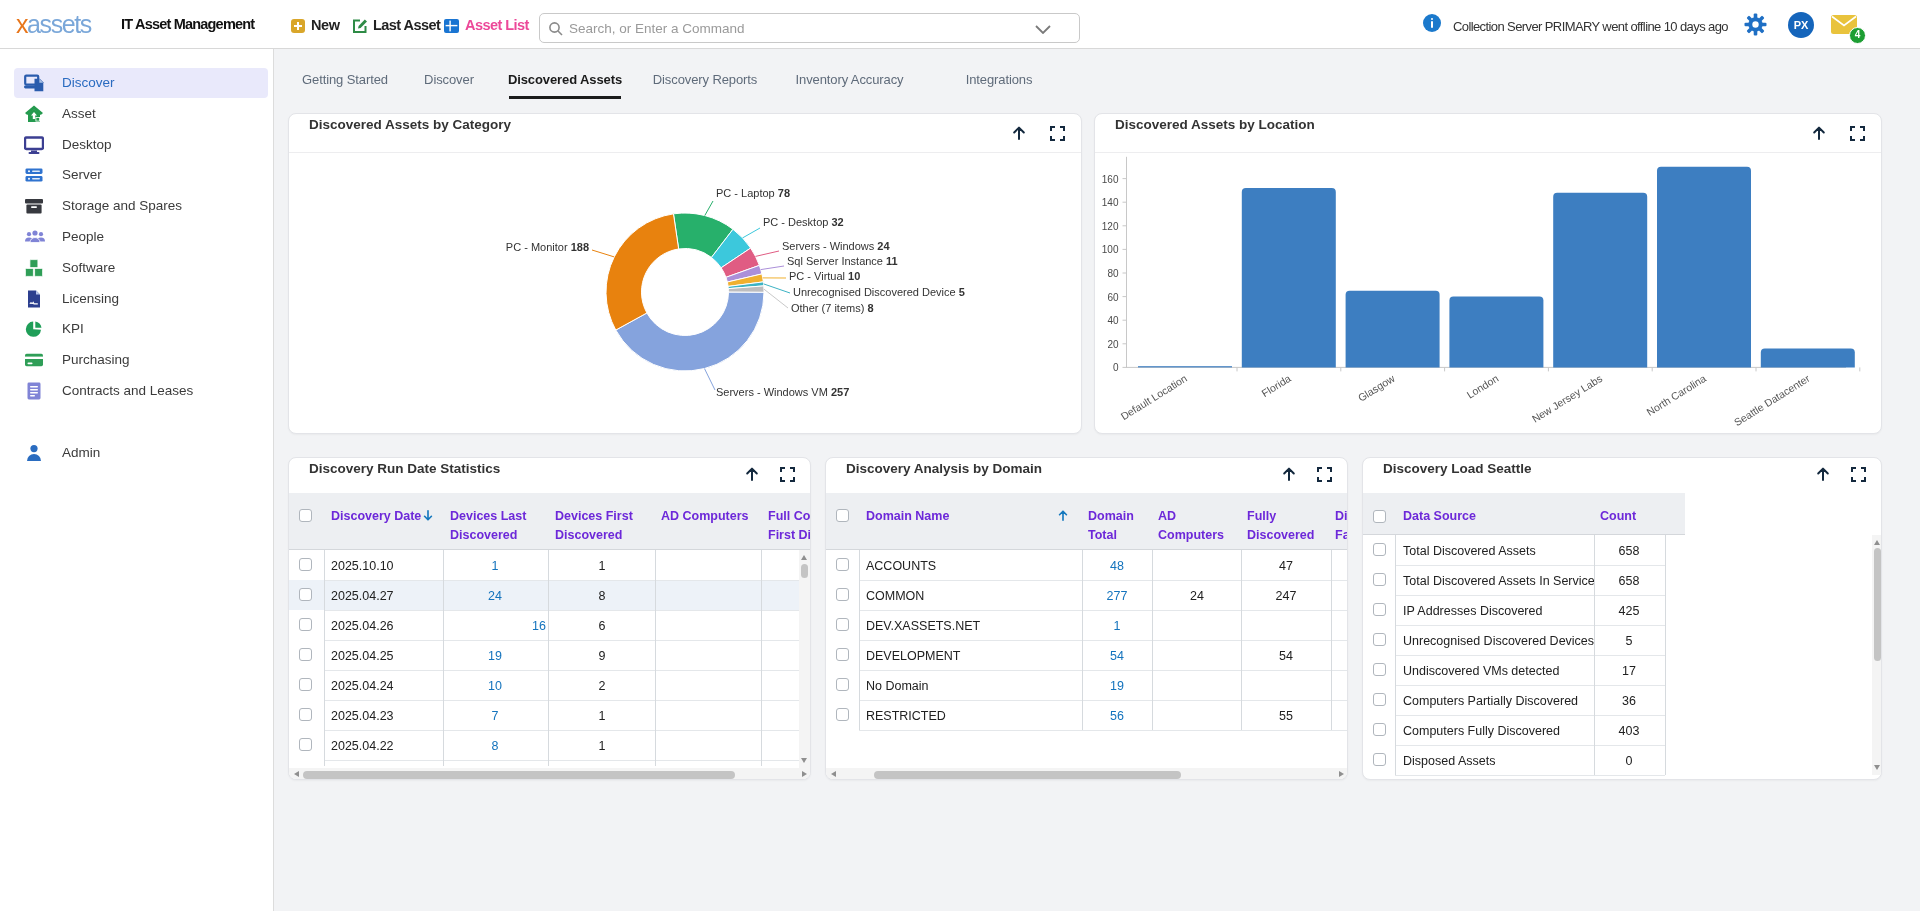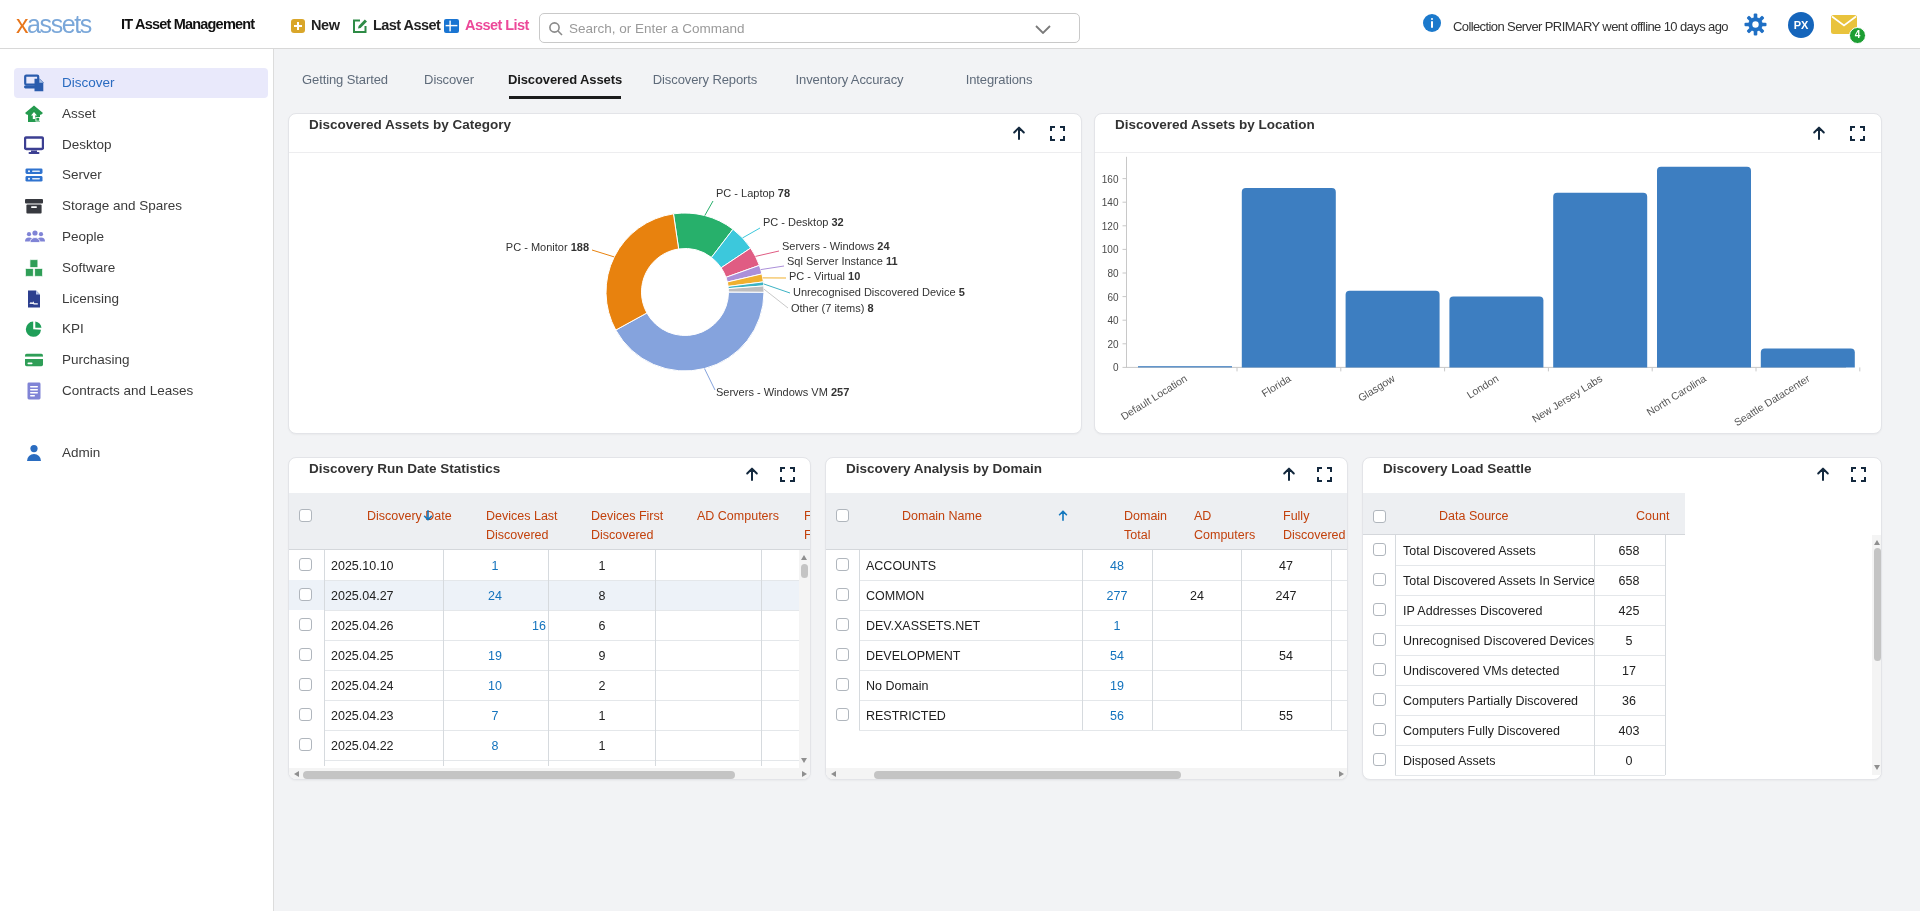--- a/index.html
+++ b/index.html
@@ -11,21 +11,21 @@
 .navitem .ic { position:absolute; left:10px; top:5px; width:22px; height:20px; }
 .navitem .tx { position:absolute; left:48px; top:7px; font-size:13.5px; color:#3b3b3b; }
 .navitem.sel .tx { color:#2a6bc0; }
 .card { position:absolute; background:#fff; border:1px solid #e3e4e8; border-radius:8px; box-shadow:0 1px 2px rgba(0,0,0,0.04); overflow:hidden; }
 .ctitle { position:absolute; left:20px; top:3px; font-size:13.5px; font-weight:bold; color:#333; white-space:nowrap; }
 .cicons { position:absolute; top:11px; }
 .hline { position:absolute; background:#ededef; height:1px; }
 .vline { position:absolute; background:#d6dade; width:1px; }
 .rline { position:absolute; background:#e4e7ea; height:1px; }
 .thead { position:absolute; background:#edeff2; }
-.th { position:absolute; font-size:12.5px; font-weight:normal; color:#c2410c; line-height:19px; white-space:nowrap;margin-left:36px; }
+.th { position:absolute; font-size:12.5px; font-weight:bold; color:#6d28d9; line-height:19px; white-space:nowrap; }
 .cell { position:absolute; font-size:12.5px; color:#212121; white-space:nowrap; }
 .link { color:#1373bd; }
 .cb { position:absolute; width:13px; height:13px; border:1px solid #b0b6bd; border-radius:3px; background:#fff; }
 .hl { position:absolute; background:#edf2f8; }
 .hsb { position:absolute; height:13px; background:#f4f4f4; }
 .hsb .thumb { position:absolute; top:2.5px; height:8px; background:#c4c4c4; border-radius:4px; }
 .vsb { position:absolute; width:11px; background:#f4f4f4; }
 .vsb .thumb { position:absolute; left:2px; width:7px; background:#c4c4c4; border-radius:3.5px; }
 .arr { position:absolute; width:0; height:0; }
 .tab { position:absolute; font-size:13px; letter-spacing:-0.1px; color:#5f6b7a; transform:translateX(-50%); white-space:nowrap; }

